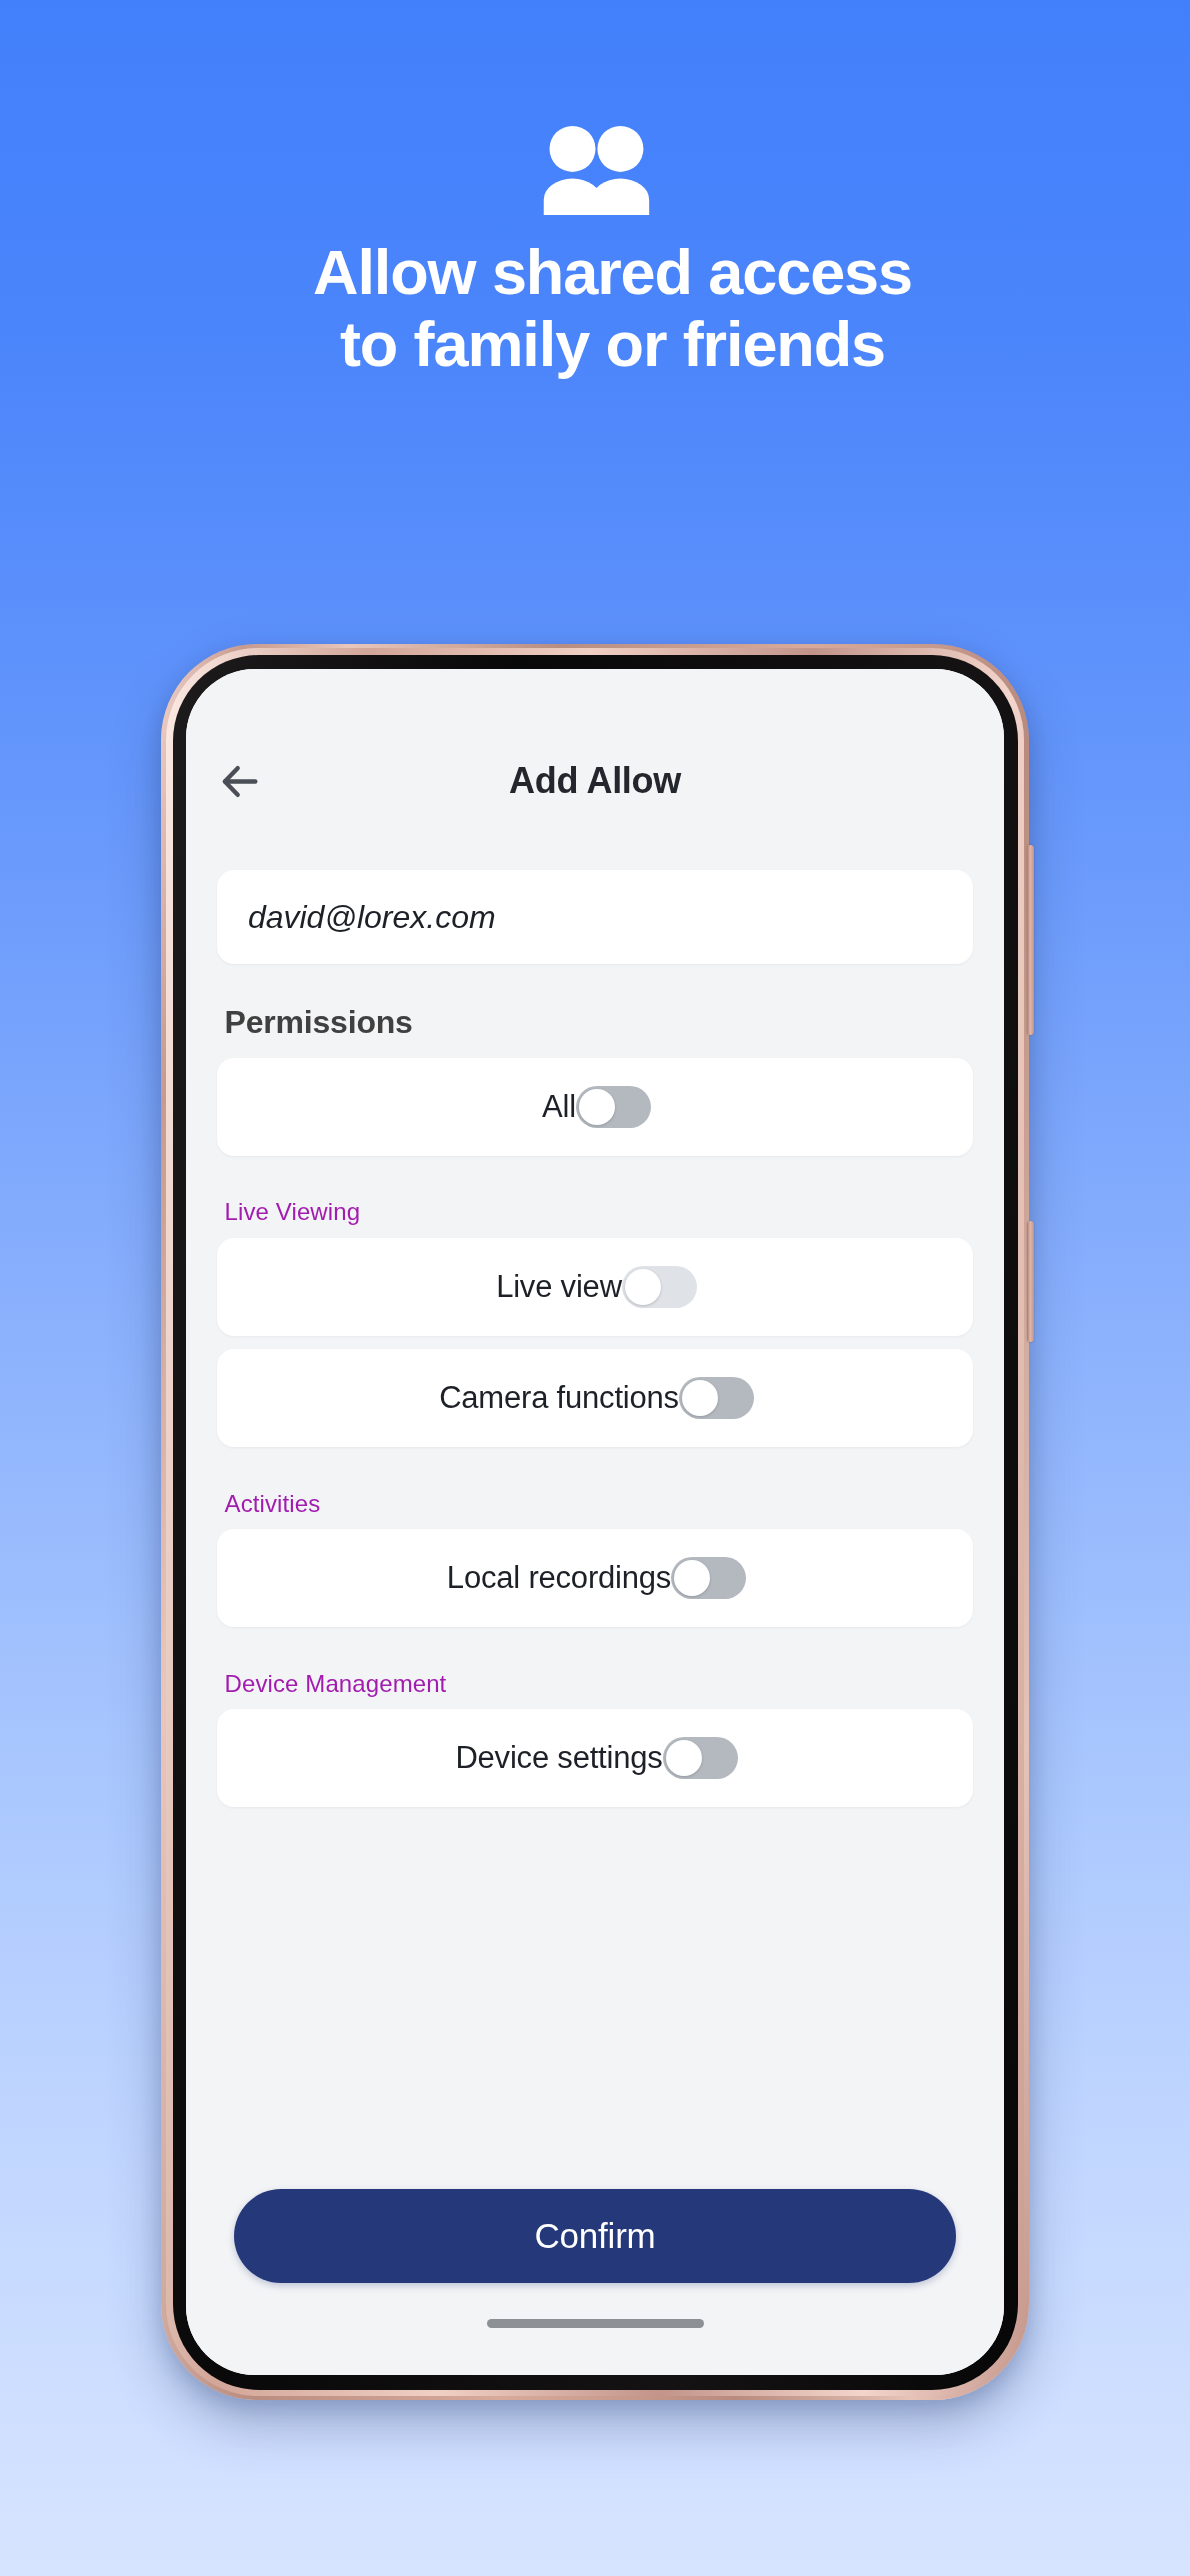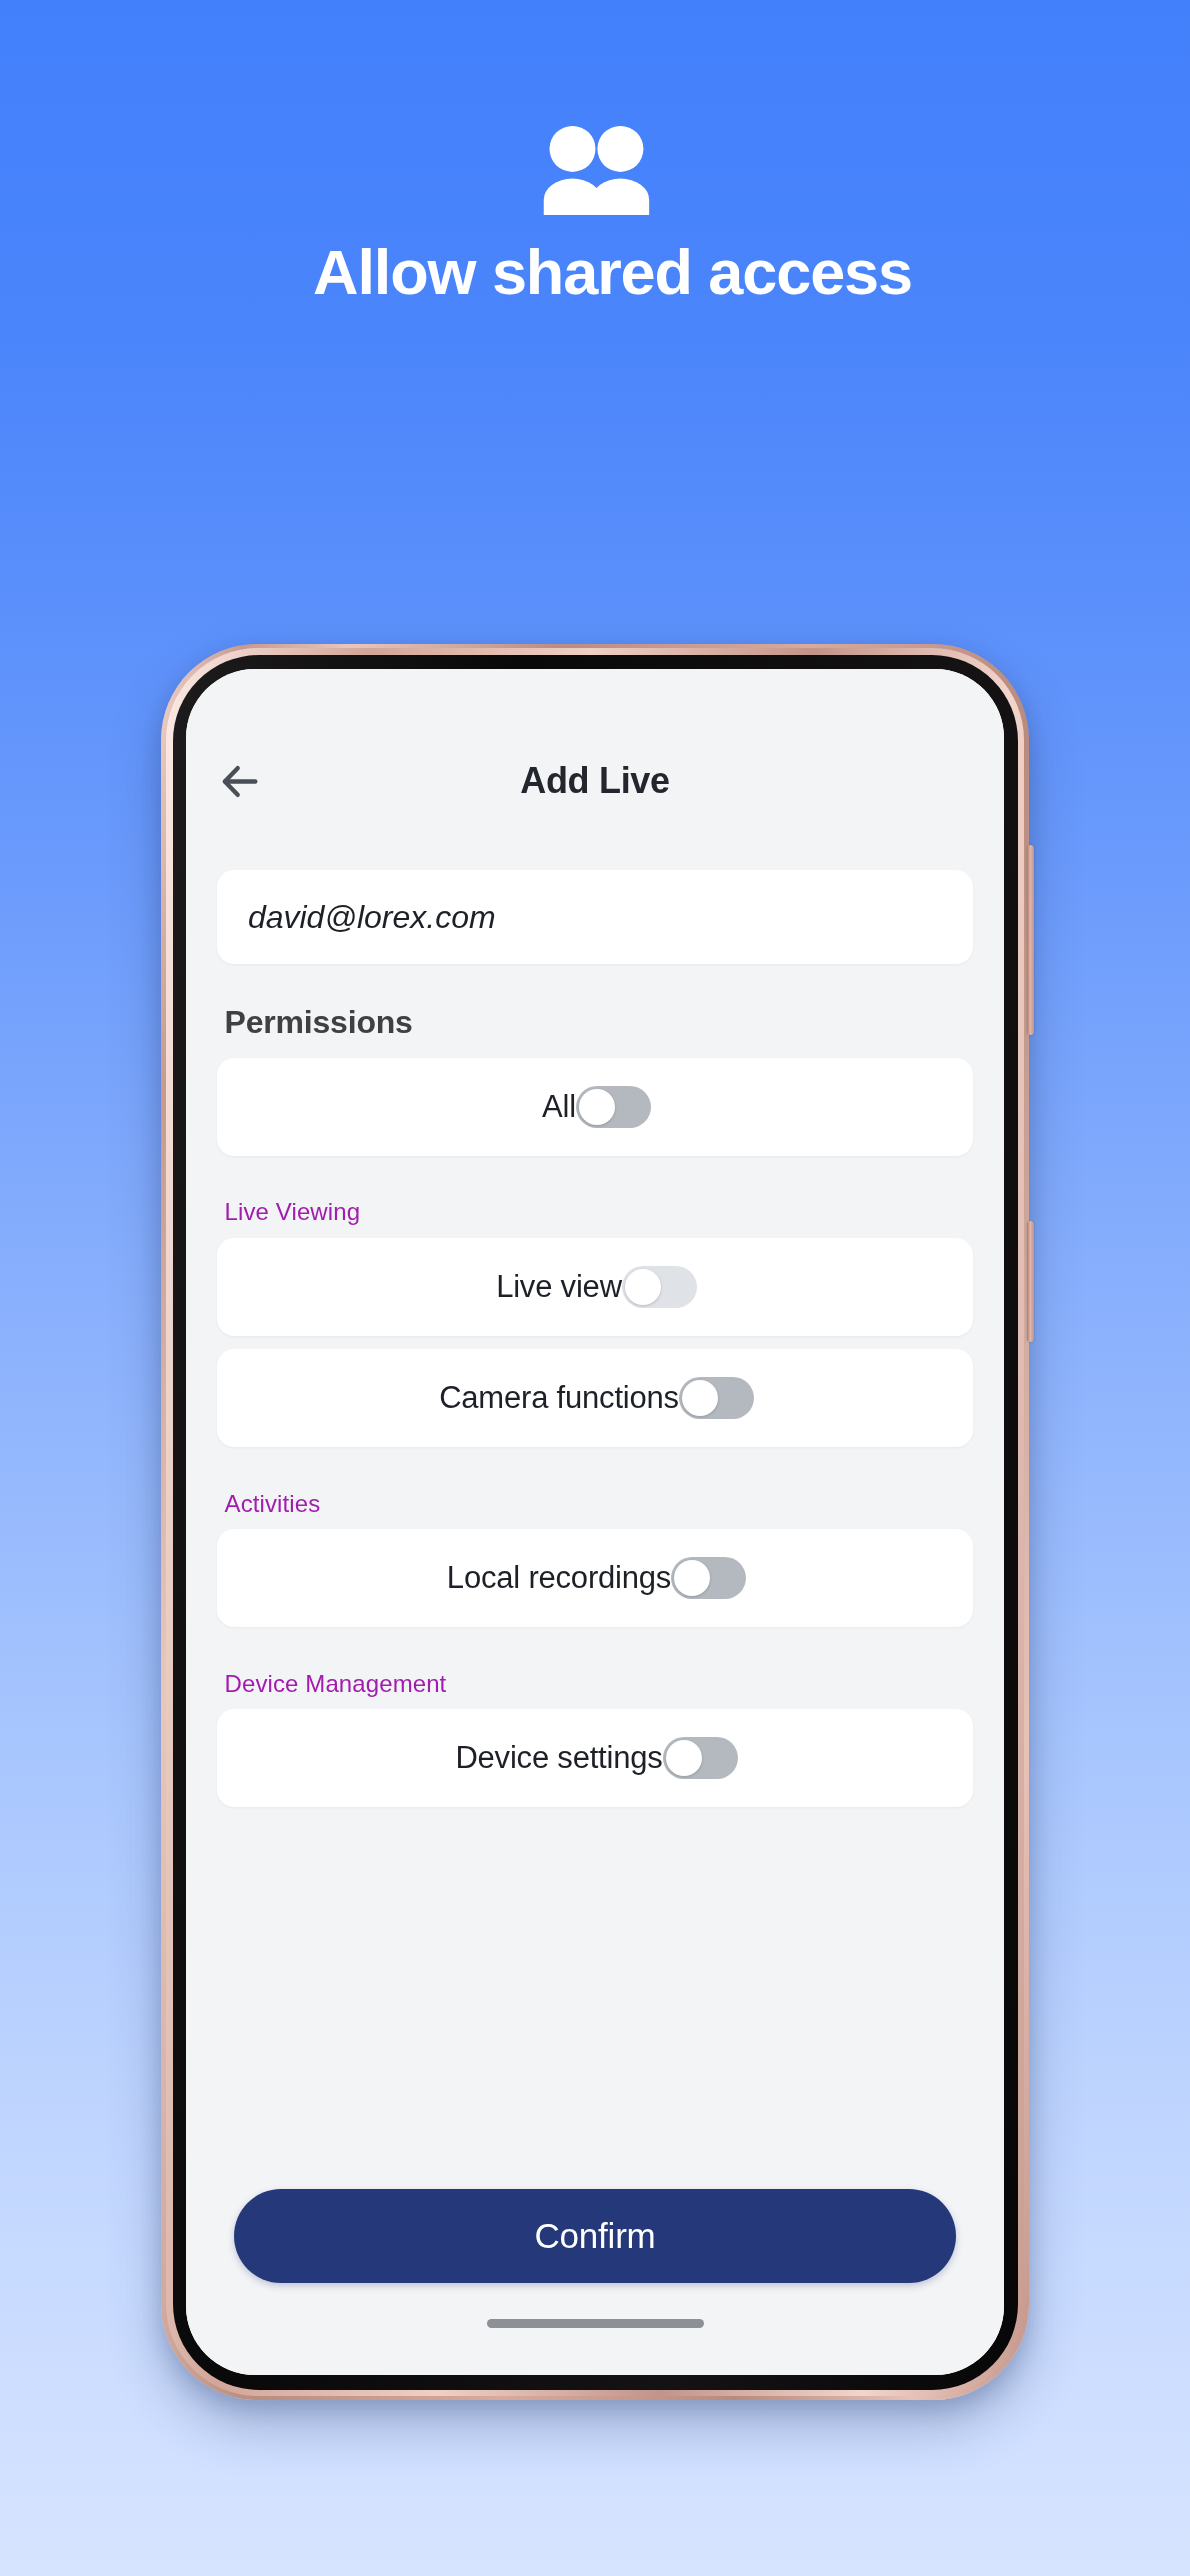--- a/index.html
+++ b/index.html
@@ -295,20 +295,21 @@
       <svg width="123" height="92" viewBox="0 0 128 96" aria-hidden="true">
         <circle cx="40" cy="27" r="24" fill="#ffffff"></circle>
         <path d="M10 96 v-16 a30 22 0 0 1 60 0 v16 z" fill="#ffffff"></path>
         <circle cx="90" cy="27" r="24" fill="#ffffff"></circle>
         <path d="M60 96 v-16 a30 22 0 0 1 60 0 v16 z" fill="#ffffff"></path>
       </svg>
     </div>
 
     <div class="hero-title">
       <span>Allow shared access</span>
+      <span>to family or friends</span>
     </div>
 
   </div>
 
   <div id="phone">
     <div class="phone-frame">
       <div class="phone-frame-inner"></div>
     </div>
     <div class="side-btn b1"></div>
     <div class="side-btn b2"></div>
@@ -321,21 +322,21 @@
 
         <div class="app-header">
           <div class="back-btn">
             <span>
               <svg width="40" height="33" viewBox="0 0 42 34" aria-hidden="true">
                 <path d="M17.5 3 L4 17 L17.5 31" fill="none" stroke="#4a4e56" stroke-width="4.6" stroke-linecap="round" stroke-linejoin="round"></path>
                 <path d="M4.5 17 H36" fill="none" stroke="#4a4e56" stroke-width="4.6" stroke-linecap="round"></path>
               </svg>
             </span>
           </div>
-          <div class="app-title">Add Live</div>
+          <div class="app-title">Add Allow</div>
         </div>
 
         <div class="app-body">
 
           <div class="email-field">
             <span>david@lorex.com</span>
           </div>
 
           <div class="section-title">Permissions</div>
 

